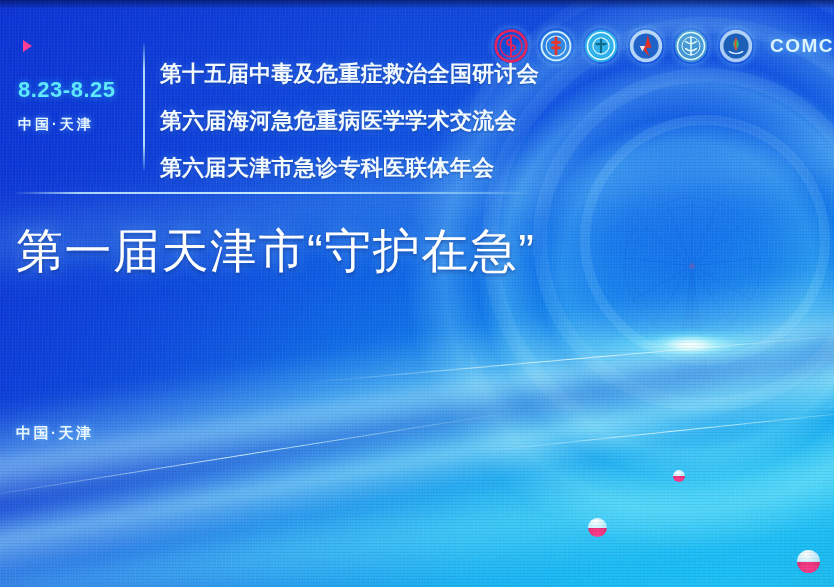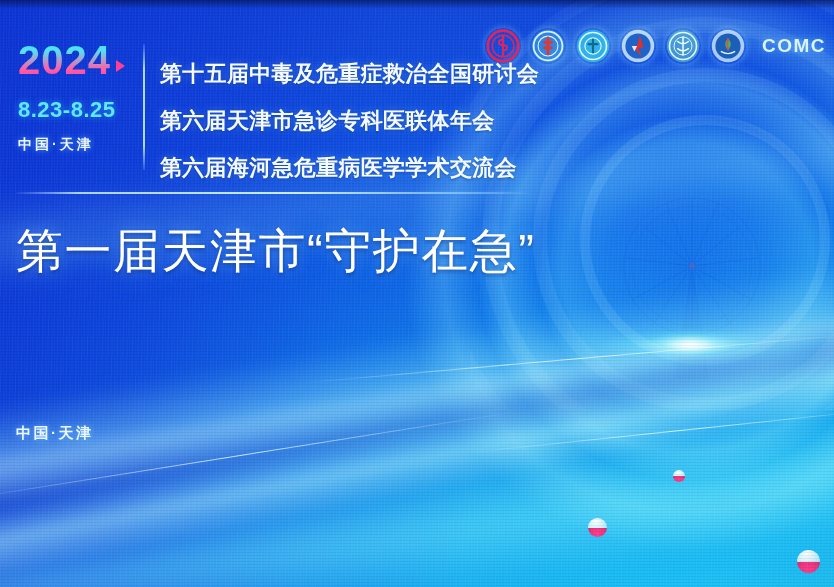--- a/index.html
+++ b/index.html
@@ -272,21 +272,21 @@
   
   #footer-city{
     position:absolute;left:16px;top:424px;
     font-size:15px;font-weight:600;letter-spacing:2.5px;color:#eaf7ff;
     text-shadow:0 0 7px rgba(130,215,255,.6);
   }
 
   
   #logos{
     position:absolute;right:0;top:26px;height:40px;
-    display:flex;align-items:center;gap:9px;padding-right:8px;
+    display:flex;align-items:center;gap:9px;padding-right:0;
   }
   .logo{
     width:36px;height:36px;border-radius:50%;
     display:flex;align-items:center;justify-content:center;
     position:relative;flex:0 0 auto;
     box-shadow:0 0 7px rgba(150,225,255,.45);
   }
   .logo svg{display:block;width:100%;height:100%;}
   #com-text{
     font-size:19px;font-weight:800;letter-spacing:1.5px;
@@ -369,31 +369,31 @@
   <div class="layer" id="moire"></div>
   <div class="layer" id="moire2"></div>
   <div class="layer" id="vignette"></div>
   <div id="topstrip"></div>
 
   <div id="content">
 
     <div id="header">
 
       <div id="date-col">
-        <span id="year">2024</span><span id="year-arrow"></span>
+        <span id="year-arrow"></span>
         <div id="dates">8.23-8.25</div>
         <div id="city">中国·天津</div>
       </div>
 
       <div id="hdr-divider"></div>
 
       <div id="titles">
         <div class="title-line">第十五届中毒及危重症救治全国研讨会</div>
+        <div class="title-line">第六届海河急危重病医学学术交流会</div>
         <div class="title-line">第六届天津市急诊专科医联体年会</div>
-        <div class="title-line">第六届海河急危重病医学学术交流会</div>
       </div>
 
       <div id="hdr-rule"></div>
     </div>
 
     <div id="headline">
       <div class="headline-line">第一届天津市“守护在急”</div>
     </div>
 
     <div id="footer-city">中国·天津</div>

